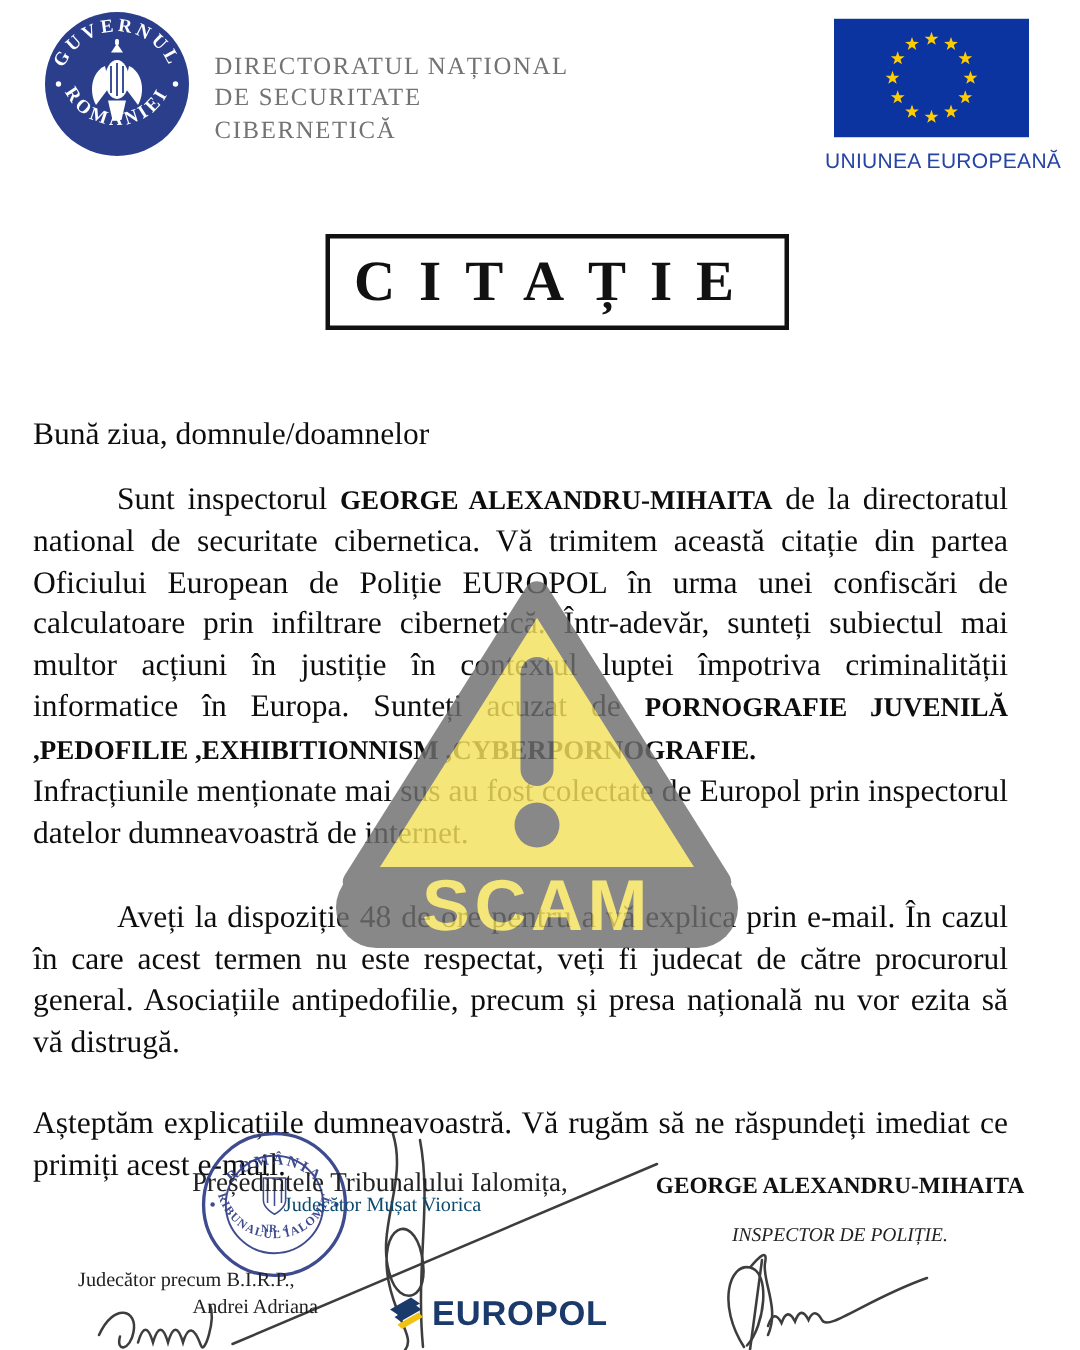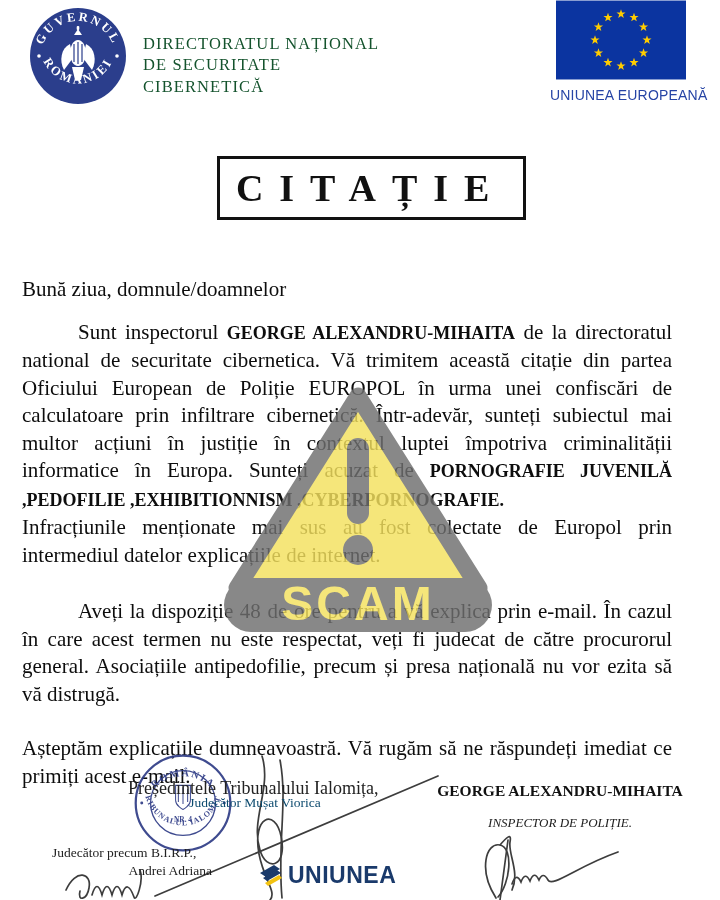--- a/index.html
+++ b/index.html
@@ -5,23 +5,23 @@
   html,body{margin:0;padding:0;}
   body{
     width:720px;height:900px;background:#ffffff;position:relative;overflow:hidden;
     font-family:"Liberation Serif", serif;color:#0d0d0d;
   }
   
   .gov-logo{position:absolute;left:28px;top:6px;width:100px;height:100px;}
   .agency-name{
     position:absolute;left:143px;top:33px;width:260px;
     font-family:"Liberation Serif", serif;font-size:16.5px;letter-spacing:1.1px;
-    color:#14532d;line-height:1.3;font-weight:normal;
+    color:#737373;line-height:1.3;font-weight:normal;
   }
-  .eu-block{position:absolute;left:550px;top:0;width:142px;text-align:center;}
+  .eu-block{position:absolute;left:550px;top:12px;width:142px;text-align:center;}
   .eu-flag{width:130px;height:80px;display:block;margin:0 auto;}
   .eu-label{
     margin-top:7px;font-family:"Liberation Sans", sans-serif;font-size:14px;
     color:#2644a5;letter-spacing:0.2px;white-space:nowrap;
   }
   
   .title-box{
     position:absolute;left:217px;top:156px;width:303px;height:58px;
     border:3px solid #111;display:flex;align-items:center;justify-content:flex-start;
   }
@@ -115,21 +115,21 @@
   </div>
 </div>
 
 <div class="title-box">
   <span class="title-text">CITAȚIE</span>
 </div>
 
 <div class="letter">
   <p class="greeting">Bună ziua, domnule/doamnelor</p>
   <p class="indent"><span>Sunt inspectorul </span><span class="b">GEORGE ALEXANDRU-MIHAITA</span><span> de la directoratul national de securitate cibernetica. Vă trimitem această citație din partea Oficiului European de Poliție EUROPOL în urma unei confiscări de calculatoare prin infiltrare cibernetică. Într-adevăr, sunteți subiectul mai multor acțiuni în justiție în contextul luptei împotriva criminalității informatice în Europa. Sunteți acuzat de </span><span class="b">PORNOGRAFIE JUVENILĂ ,PEDOFILIE ,EXHIBITIONNISM ,CYBERPORNOGRAFIE.</span></p>
-  <p>Infracțiunile menționate mai sus au fost colectate de Europol prin intermediul datelor explicațiile de internet.</p>
+  <p>Infracțiunile menționate mai sus au fost colectate de Europol prin inspectorul datelor dumneavoastră de internet.</p>
   <p class="indent gap">Aveți la dispoziție 48 de ore pentru a vă explica prin e-mail. În cazul în care acest termen nu este respectat, veți fi judecat de către procurorul general. Asociațiile antipedofilie, precum și presa națională nu vor ezita să vă distrugă.</p>
   <p class="gap2">Așteptăm explicațiile dumneavoastră. Vă rugăm să ne răspundeți imediat ce primiți acest e-mail.</p>
 </div>
 
 <svg class="watermark" viewBox="0 0 274 268">
   <g>
     <path d="M137,16 L258,208 L16,208 Z" fill="#f4e15e" stroke="#6f6f6f" stroke-width="17" stroke-linejoin="round"></path>
     <rect x="126" y="58" width="22" height="86" rx="11" fill="#6f6f6f"></rect>
     <circle cx="137" cy="170" r="15" fill="#6f6f6f"></circle>
   </g>
@@ -181,19 +181,19 @@
 <div class="official-2">Judecător Mușat Viorica</div>
 <div class="official-3">Judecător precum B.I.R.P.,</div>
 <div class="official-4">Andrei Adriana</div>
 
 <div class="europol">
   <svg width="27" height="27" viewBox="0 0 27 27">
     <path d="M3,11 L17,3 L23,7 L9,15 Z" fill="#1a3a6b"></path>
     <path d="M6,16 L20,8 L24,11 L10,19 Z" fill="#1a3a6b"></path>
     <path d="M8,21 L22,13 L25,16 L11,24 Z" fill="#f2c211"></path>
   </svg>
-  <span class="europol-text">UNIUNEA</span>
+  <span class="europol-text">EUROPOL</span>
 </div>
 
 <div class="right-block">
   <div class="right-name">GEORGE ALEXANDRU-MIHAITA</div>
   <div class="right-title">INSPECTOR DE POLIȚIE.</div>
 </div>
 
 </body></html>

